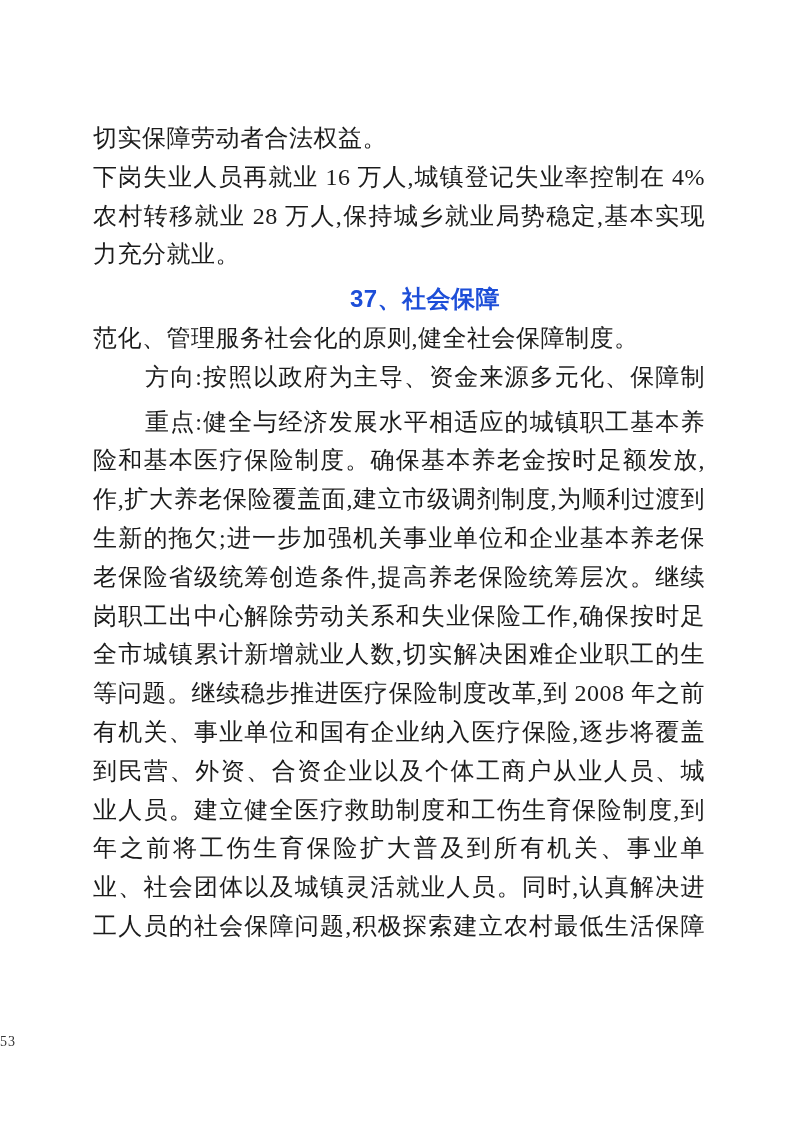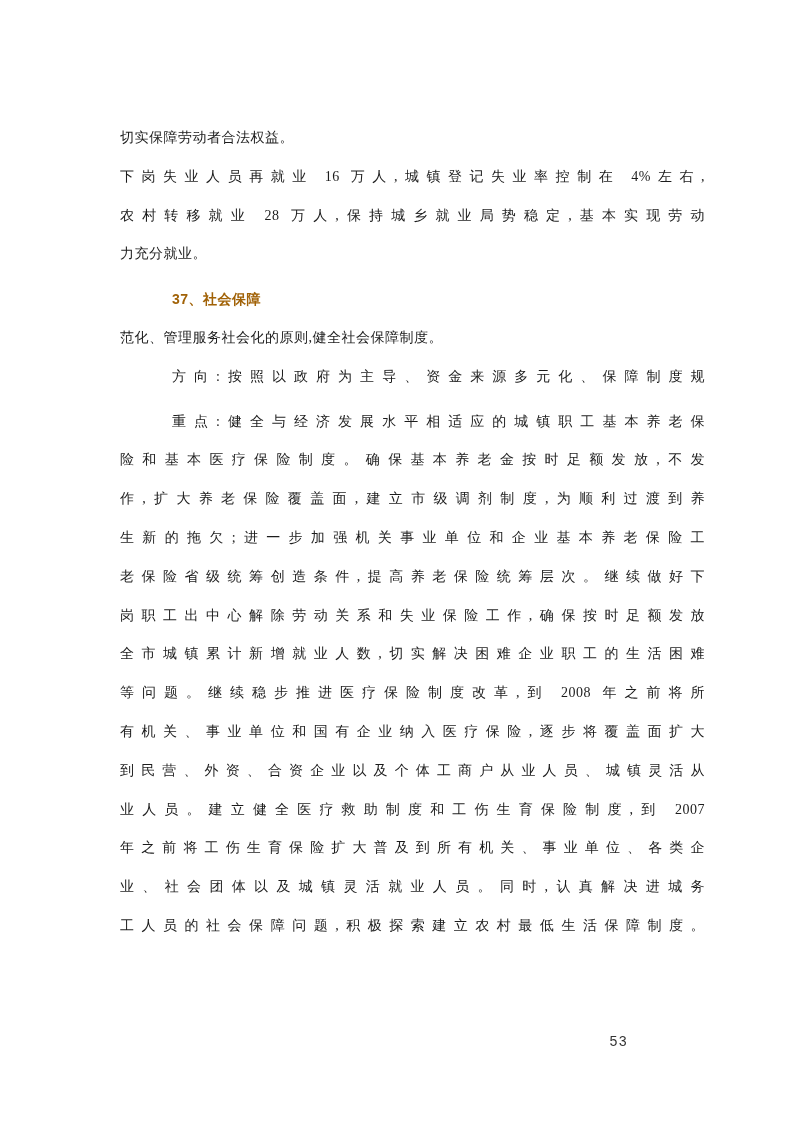--- a/index.html
+++ b/index.html
@@ -16,57 +16,57 @@
     font-family: "Liberation Serif", "DejaVu Serif", serif;
     color: #1c1c1c;
   }
   .content {
     position: absolute;
     left: 93px;
     top: 119px;
     width: 612px;
   }
   .line {
-    font-size: 14px;
+    font-size: 24px;
     line-height: 38.8px;
     height: 38.8px;
     letter-spacing: 0.5px;
     text-align: left;
     white-space: normal;
     overflow: hidden;
-    margin-left: 27px;
   }
   
   .line.fill {
     text-align: justify;
     text-align-last: justify;
     text-justify: inter-character;
   }
   
   .line.indent {
     padding-left: 52px;
   }
   .line.heading {
     font-weight: 700;
     font-family: "Liberation Sans", "DejaVu Sans", sans-serif;
-    color: #a16207;
+    color: #1d4ed8;
+    text-align: center;
   }
   .line.space-before {
     margin-top: 6px;
   }
   .footer {
     position: absolute;
     left: 0;
     top: 1034px;
     width: 628px;
-    text-align: right;
+    text-align: left;
     font-size: 14px;
     letter-spacing: 1px;
     color: #333333;
-    font-family: Liberation Mono, monospace;
+    font-family: Liberation Serif, serif;
   }
 </style>
 </head>
 <body>
 
 <div class="page">
   <div class="content">
     <div class="line">切实保障劳动者合法权益。</div>
     <div class="line fill">下岗失业人员再就业 16 万人,城镇登记失业率控制在 4%左右,</div>
     <div class="line fill">农村转移就业 28 万人,保持城乡就业局势稳定,基本实现劳动</div>

